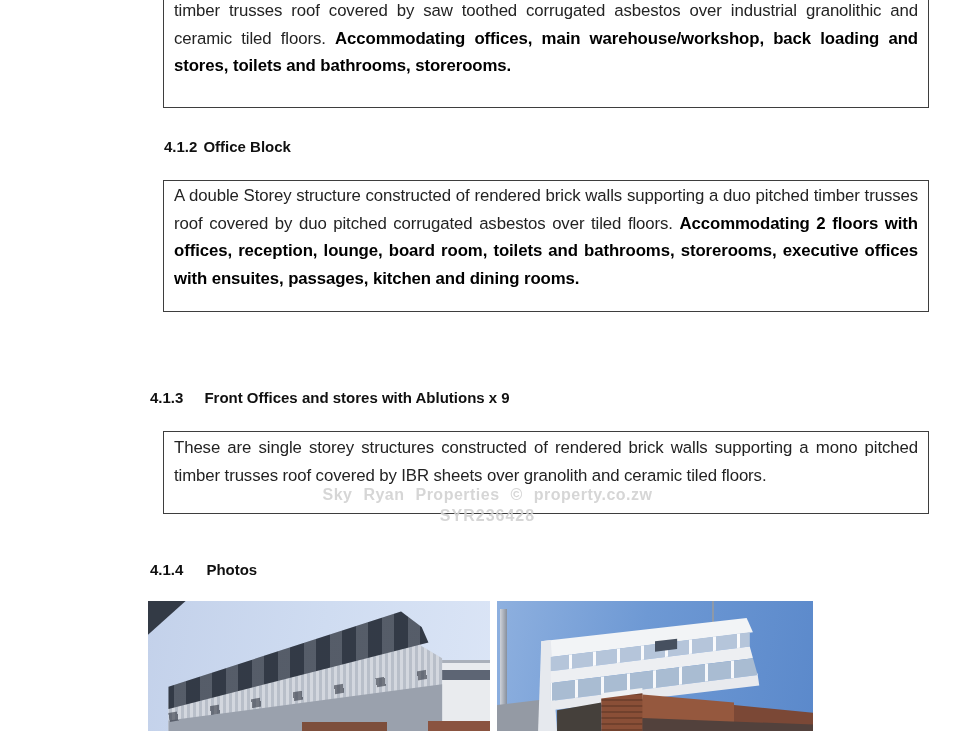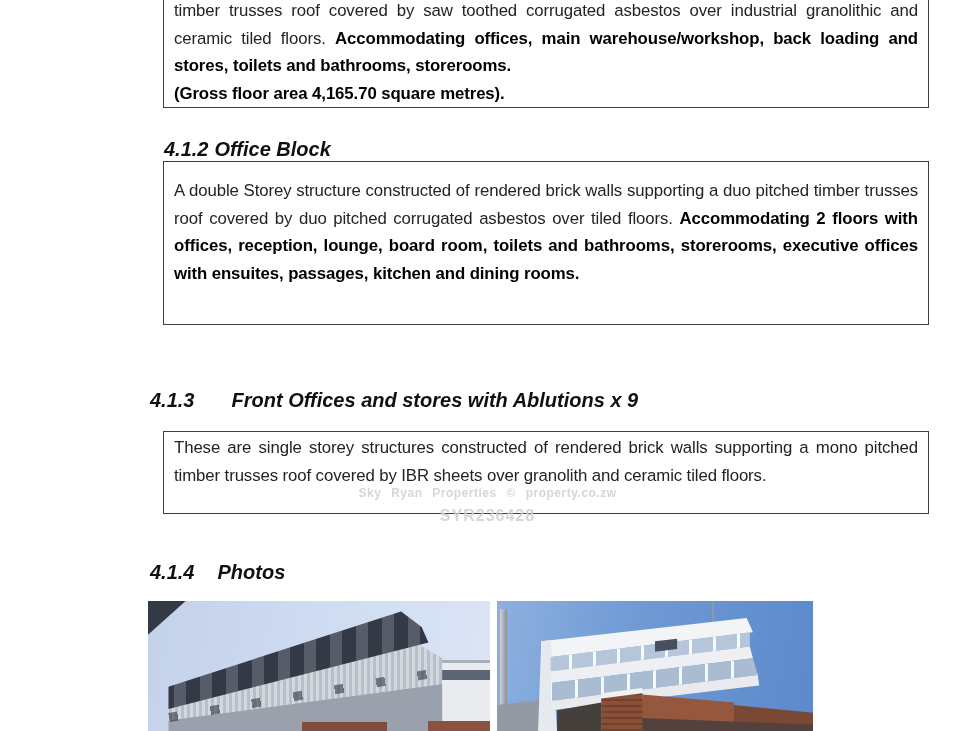--- a/index.html
+++ b/index.html
@@ -12,35 +12,35 @@
   .tbox{
     position:absolute;left:163px;width:766px;box-sizing:border-box;
     border:1.5px solid #3e3e3e;background:#fff;
     padding:0 10px;
   }
   .bt{font-size:16.8px;line-height:27.5px;color:#232323;letter-spacing:-0.1px;}
   .bt b{color:#000;}
   .jt{text-align:justify;margin:0;}
   .area{margin:0;font-weight:700;color:#000;}
   #box1{top:-58px;height:166px;padding-top:54px;}
-  #box2{top:161px;height:164px;padding-top:15px;}
+  #box2{top:180px;height:132px;padding-top:1px;}
   #box2 .area{margin-top:27.5px;}
   #box3{top:431px;height:83px;padding-top:2px;}
   
-  .h{position:absolute;font-weight:700;font-size:20px;color:#101010;white-space:nowrap;font-style:italic;}
+  .h{position:absolute;font-weight:700;font-size:15px;color:#101010;white-space:nowrap;}
   #h412{left:164px;top:138px;}
   #h412 .hnum{margin-right:6px;}
   #h413{left:150px;top:389px;}
-  #h413 .hnum{margin-right:37px;}
+  #h413 .hnum{margin-right:21px;}
   #h414{left:150px;top:561px;text-align:right;}
   #h414 .hnum{margin-right:23px;}
   
   .wm{position:absolute;left:0;right:0;text-align:center;z-index:6;
       color:#d2d2d2;opacity:.9;font-weight:700;pointer-events:none;}
-  #wm1{top:486px;font-size:12px;word-spacing:6px;letter-spacing:.5px;}
+  #wm1{top:486px;font-size:16px;word-spacing:6px;letter-spacing:.5px;}
   #wm2{top:507px;font-size:16px;letter-spacing:1px;}
   
   .photo{position:absolute;top:601px;height:130px;overflow:hidden;}
   .photo *{position:absolute;}
   #photoL{left:148px;width:342px;
     background:linear-gradient(100deg,#c3d1ea 0%,#cfdcf1 50%,#dbe5f6 100%);}
   #photoR{left:497px;width:316px;
     background:linear-gradient(100deg,#8eb0df 0%,#6e99d4 45%,#5b89cb 100%);}
   
   .lp-corner{inset:0;background:#333a45;clip-path:polygon(0 0,11% 0,0 26%);}
@@ -99,21 +99,20 @@
   .rp-brickright{inset:0;background:#7b4836;
     clip-path:polygon(75% 80%,100% 86%,100% 100%,75% 100%);}
   .rp-brickdark{inset:0;background:#52413c;
     clip-path:polygon(46% 90%,100% 95%,100% 100%,46% 100%);}
 </style>
 </head>
 <body>
 
 <div id="box1" class="tbox">
   <p class="bt jt"><span>timber trusses roof covered by saw toothed corrugated asbestos over industrial granolithic and ceramic tiled floors. </span><b>Accommodating offices, main warehouse/workshop, back loading and stores, toilets and bathrooms, storerooms.</b></p>
-  <p class="bt area">(Gross floor area 4,165.70 square metres).</p>
 </div>
 
 <div id="h412" class="h">
   <span class="hnum">4.1.2</span><span>Office Block</span>
 </div>
 
 <div id="box2" class="tbox">
   <p class="bt jt"><span>A double Storey structure constructed of rendered brick walls supporting a duo pitched timber trusses roof covered by duo pitched corrugated asbestos over tiled floors.  </span><b>Accommodating 2 floors with offices, reception, lounge, board room, toilets and bathrooms, storerooms, executive offices with ensuites, passages, kitchen and dining rooms.</b></p>
 </div>
 

